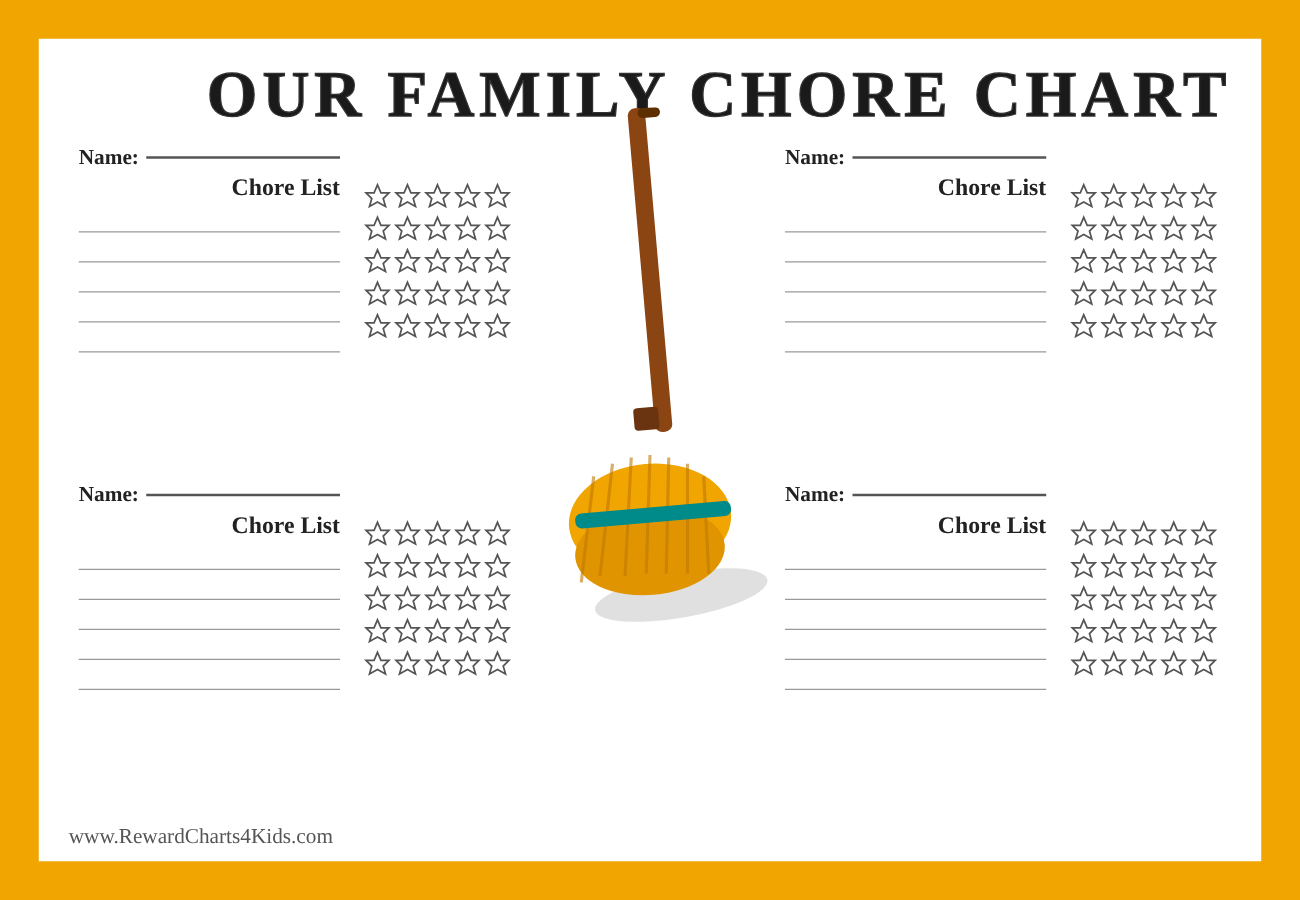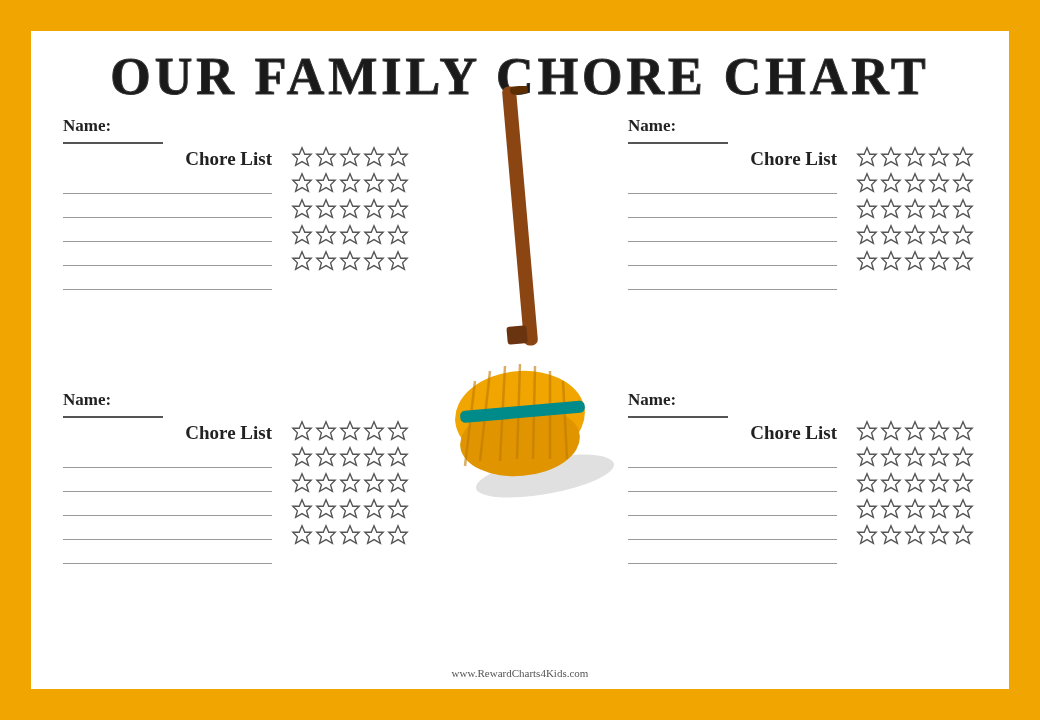--- a/index.html
+++ b/index.html
@@ -28,41 +28,40 @@
       background: white;
       border: 3px solid #f0a500;
       border-radius: 2px;
       padding: 16px 24px 10px 24px;
       position: relative;
       display: flex;
       flex-direction: column;
     }
 
     .title {
-      text-align: center;
+      text-align: right;
       font-size: 52px;
       font-family: 'Georgia', serif;
       font-weight: bold;
       letter-spacing: 4px;
       text-transform: uppercase;
       color: #1a1a1a;
       margin-bottom: 10px;
       font-style: normal;
       -webkit-text-stroke: 1px #333;
     }
 
     .name-row {
       display: flex;
-      align-items: flex-start;
+      align-items: center;
       gap: 6px;
       margin-bottom: 4px;
       font-size: 17px;
       font-weight: bold;
       color: #222;
-      flex-direction: column;
     }
 
     .name-line {
       flex: 1;
       border-bottom: 2px solid #555;
       min-width: 100px;
     }
 
     .chore-list-label {
       font-size: 19px;
@@ -115,22 +114,21 @@
       min-height: 0;
     }
 
     .bottom-half {
       display: flex;
       flex: 1;
       min-height: 0;
     }
 
     .website {
-      text-align: center;
-      font-size: 11px;
+      font-size: 17px;
       color: #555;
       margin-top: 4px;
     }
 
     .chore-block {
       flex: 1;
       display: flex;
       flex-direction: column;
       padding: 0 8px 0 8px;
     }

